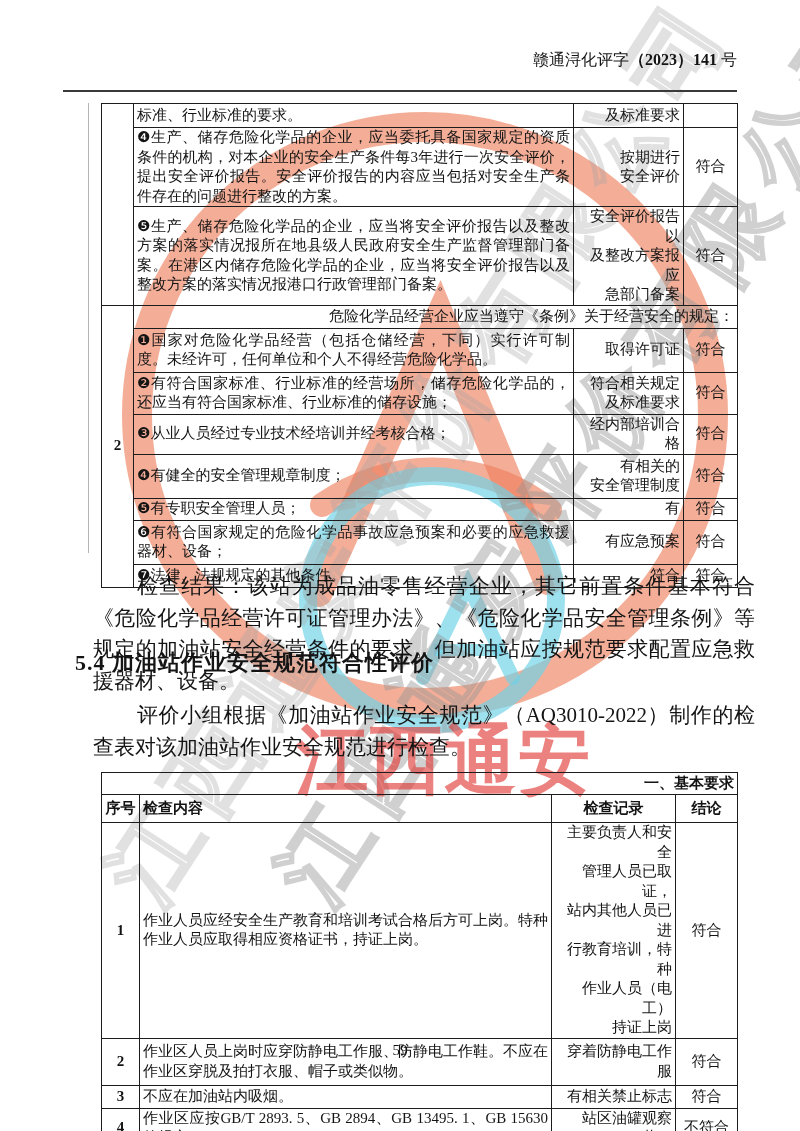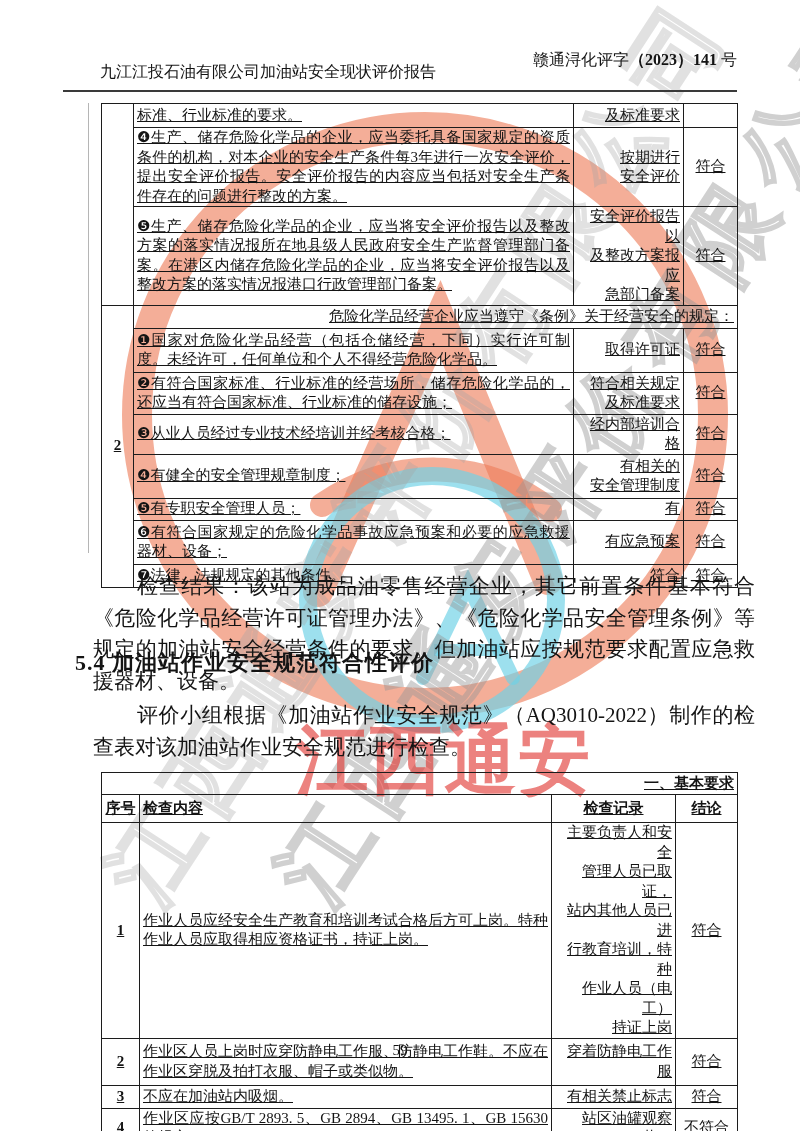--- a/index.html
+++ b/index.html
@@ -18,21 +18,21 @@
           transform:scaleX(0.95);transform-origin:left top;white-space:nowrap;}
 
   
   .content{position:absolute;inset:0;z-index:1;}
   .hdr-left{position:absolute;left:100px;top:62px;font-size:16px;}
   .hdr-right{position:absolute;right:63px;top:50px;font-size:16px;text-align:right;}
   .hdr-right b{font-family:"Liberation Serif","DejaVu Serif",serif;}
   .hdr-rule{position:absolute;left:63px;right:63px;top:90px;border-top:2px solid #3a3a3a;}
   .scanline{position:absolute;left:88px;top:103px;height:450px;width:1px;background:rgba(120,120,120,0.55);}
 
-  table.t{border-collapse:collapse;table-layout:fixed;position:absolute;left:101px;text-decoration:underline;}
+  table.t{border-collapse:collapse;table-layout:fixed;position:absolute;left:101px;}
   table.t td{border:1px solid #1c1c1c;font-size:15px;line-height:19.5px;vertical-align:middle;
              padding:0 3px;overflow:hidden;}
   td.cc{text-align:justify;}
   td.rec{text-align:right;white-space:pre-line;}
   td.con{text-align:center;}
   td.ser{text-align:center;font-weight:bold;}
   td.secrow{text-align:right;}
   .t1{top:103px;width:636px;}
   .t2{top:772px;width:636px;}
   .t2 td.th{font-weight:bold;text-align:center;}
@@ -64,21 +64,20 @@
       <path d="M 423 678 L 468 585 L 513 678" fill="none" stroke="rgba(110,210,230,0.68)" stroke-width="14" stroke-linecap="round"></path>
       <path d="M 434 650 L 502 650" fill="none" stroke="rgba(110,210,230,0.68)" stroke-width="12"></path>
     </svg>
     <div class="wm-diag d1">江西通安评价有限公司</div>
     <div class="wm-diag d2">江西通安评价有限公司</div>
     <div class="wm-red">江西通安</div>
   </div>
 
   <div class="content">
 
-    <div class="hdr-left">九江江投石油有限公司加油站安全现状评价报告</div>
     <div class="hdr-right"><span>赣通浔化评字</span><b>（2023）141</b><span> 号</span></div>
     <div class="hdr-rule"></div>
     <div class="scanline"></div>
 
     <table class="t t1">
       <colgroup>
           <col style="width:32px">
           <col style="width:440px">
           <col style="width:110px">
           <col style="width:54px">

